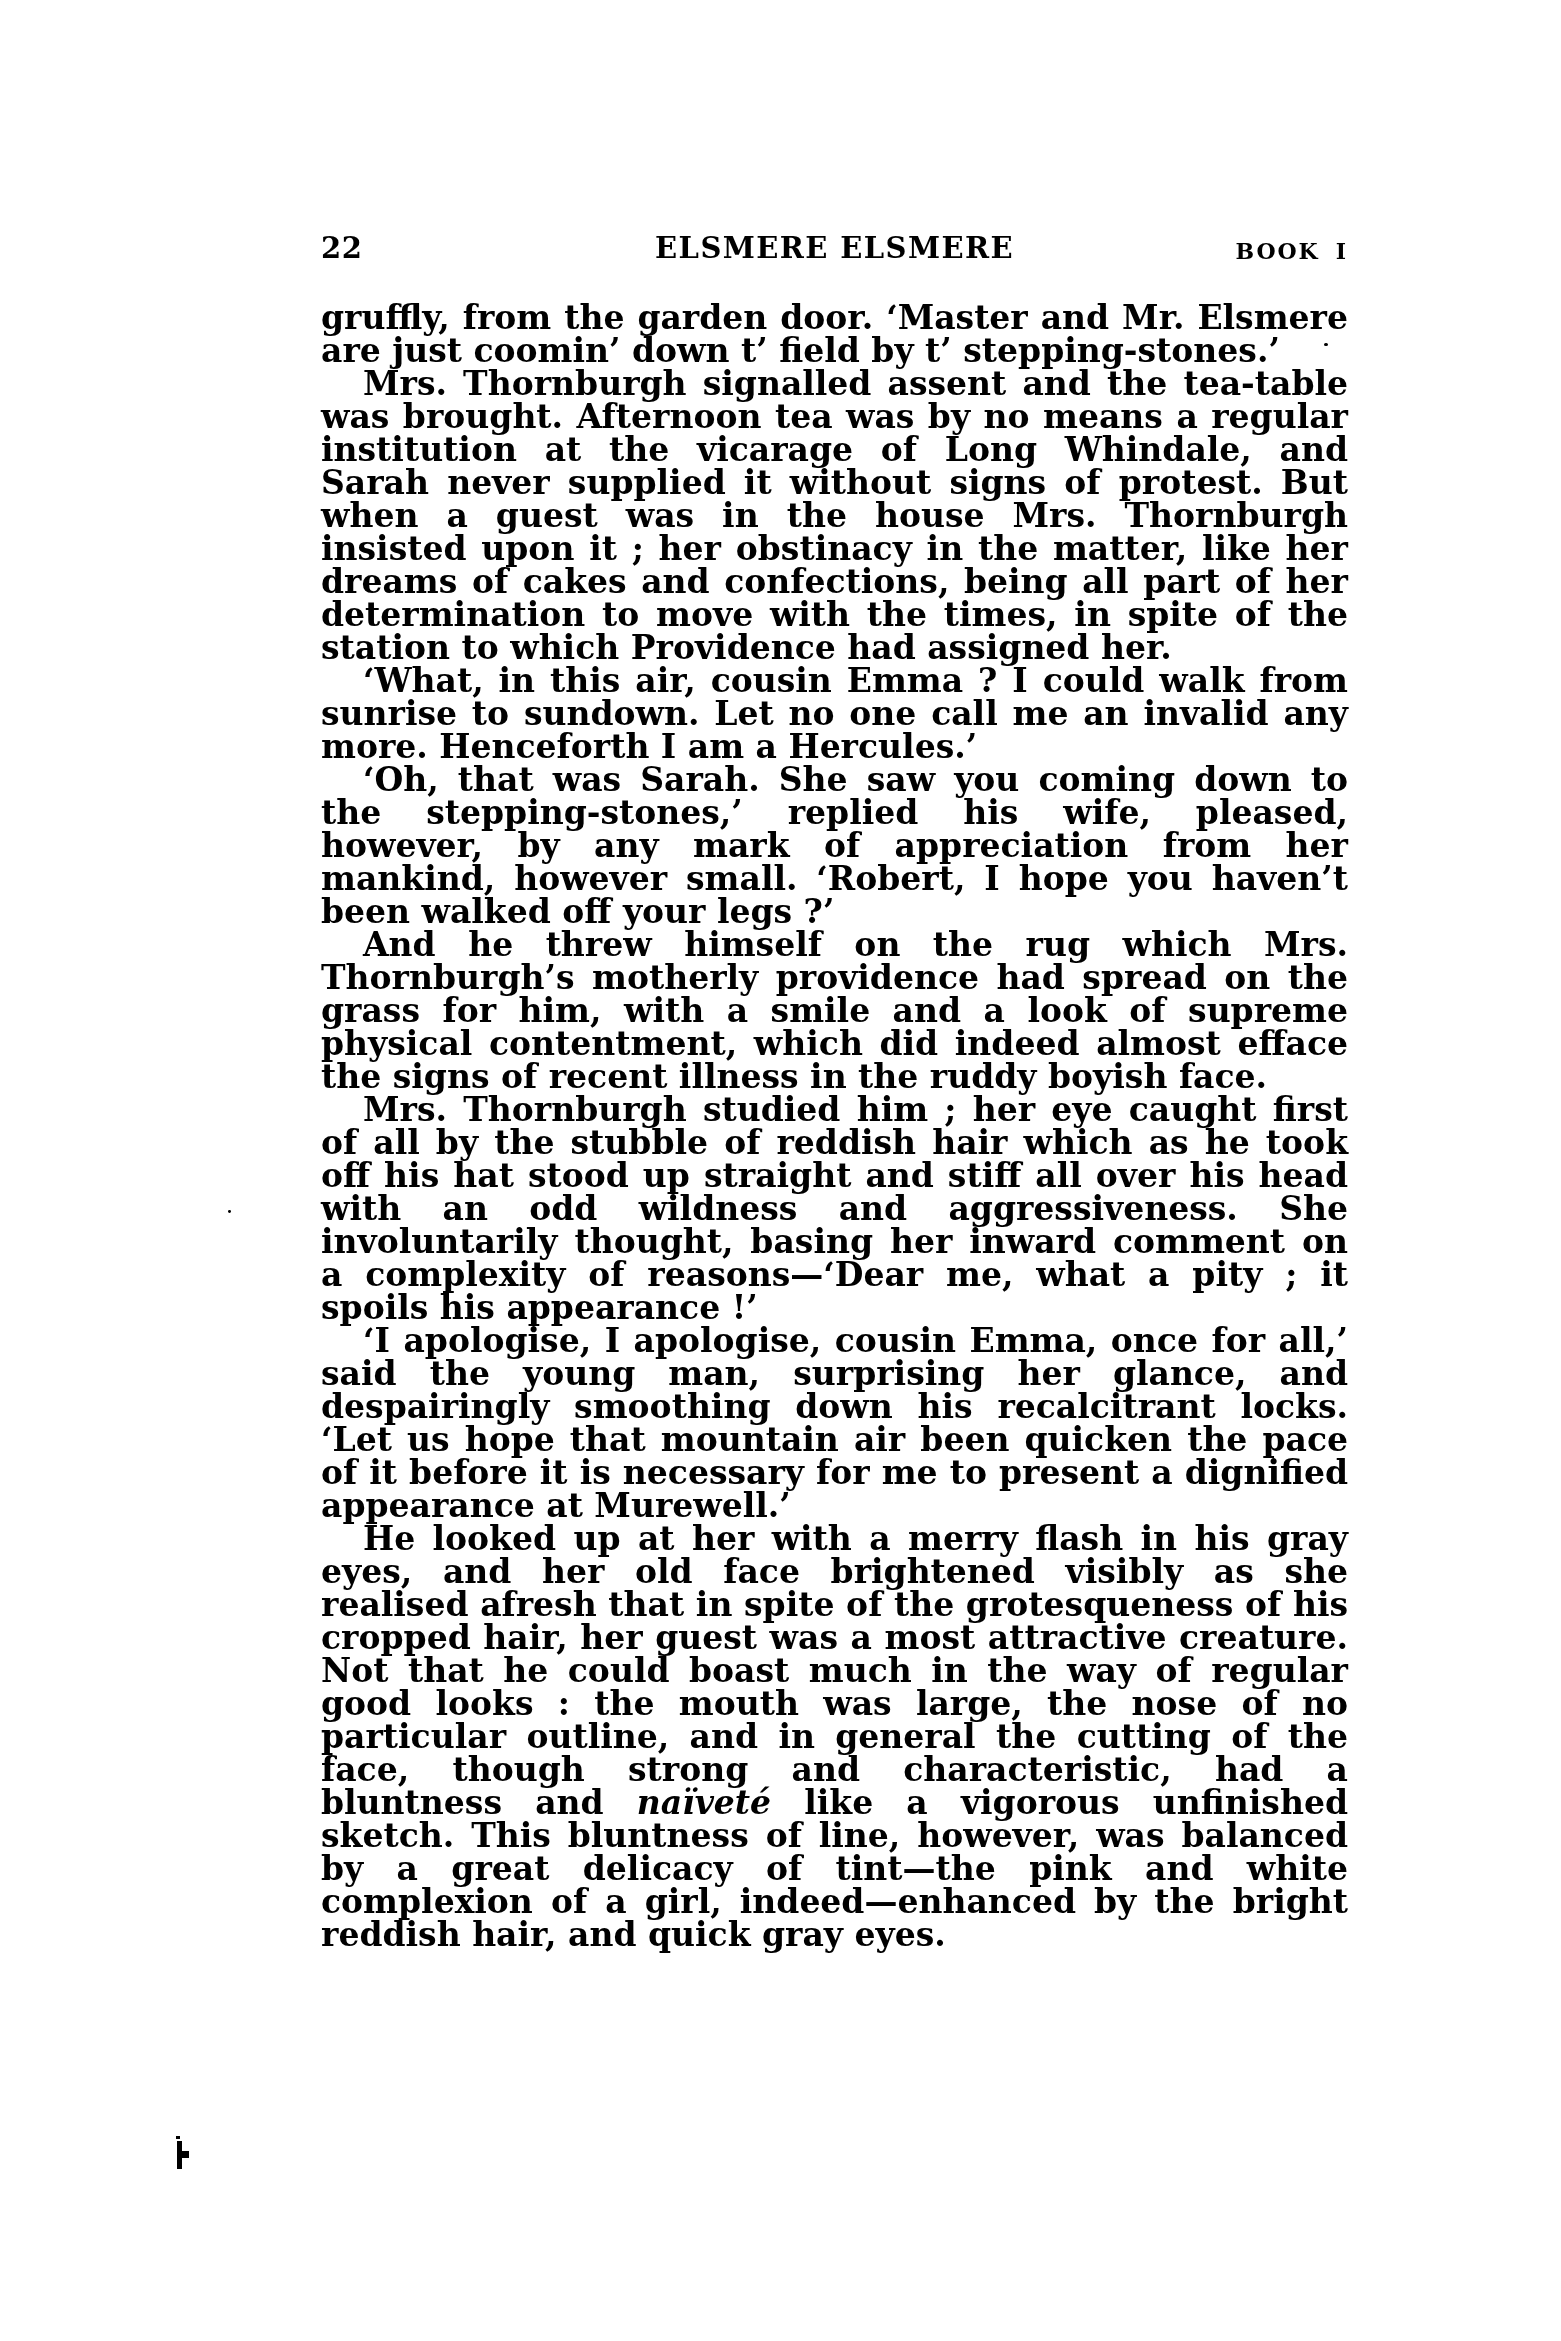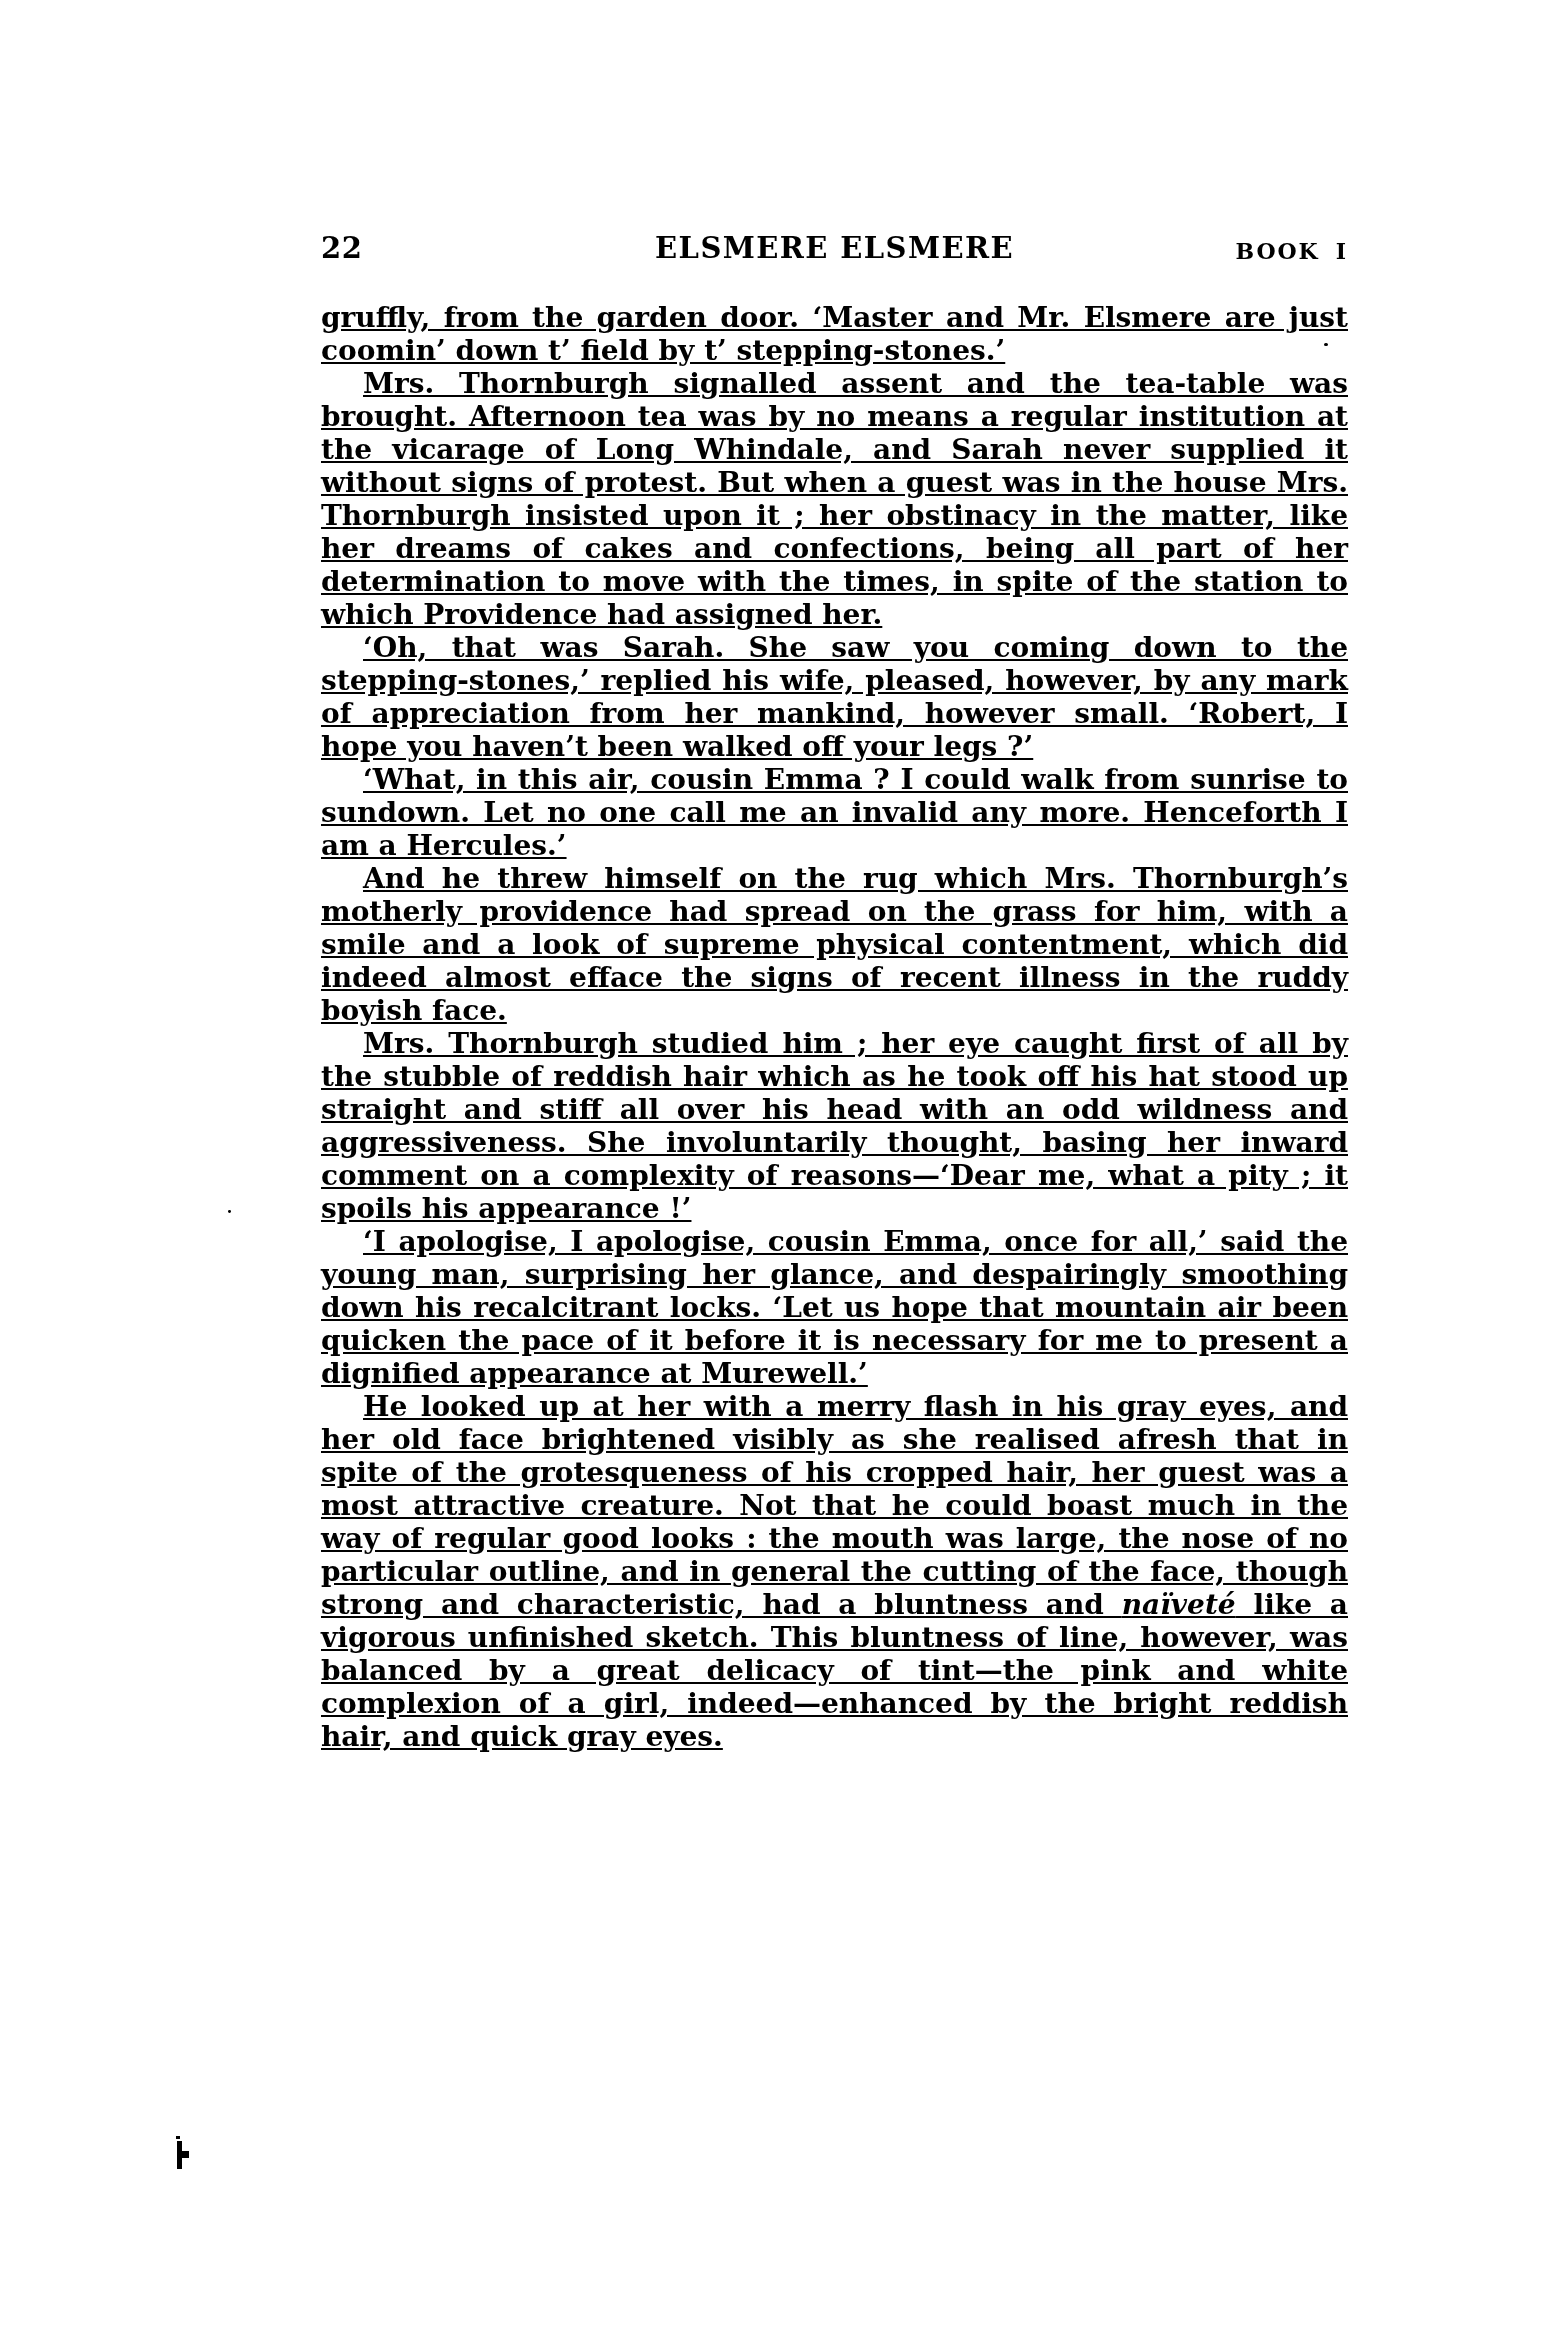--- a/index.html
+++ b/index.html
@@ -52,25 +52,24 @@
     line-height: 22px;
     letter-spacing: 1.9px;
     word-spacing: 6.7px;
     white-space: nowrap;
   }
   .page-body {
     position: absolute;
     top: 301px;
     left: 321px;
     width: 1027px;
-    font-size: 28px;
+    font-size: 33px;
     line-height: 33px;
     font-weight: bold;
     text-align: justify;
-    text-decoration: underline;
   }
   .page-body p {
     margin: 0;
     padding: 0;
   }
   .page-body p.indent {
     text-indent: 42px;
   }
   .italic {
     font-style: italic;
@@ -92,22 +91,22 @@
 
 <div class="page-header">
   <span class="hdr-pagenum">22</span>
   <span class="hdr-title">ELSMERE ELSMERE</span>
   <span class="hdr-book">BOOK I</span>
 </div>
 
 <div class="page-body">
     <p><span>gruffly, from the garden door. ‘Master and Mr. Elsmere are just coomin’ down t’ field by t’ stepping-stones.’</span></p>
     <p class="indent"><span>Mrs. Thornburgh signalled assent and the tea-table was brought. Afternoon tea was by no means a regular institution at the vicarage of Long Whindale, and Sarah never supplied it without signs of protest. But when a guest was in the house Mrs. Thornburgh insisted upon it ; her obstinacy in the matter, like her dreams of cakes and confections, being all part of her determination to move with the times, in spite of the station to which Providence had assigned her.</span></p>
+    <p class="indent"><span>‘What, in this air, cousin Emma ? I could walk from sunrise to sundown. Let no one call me an invalid any more. Henceforth I am a Hercules.’</span></p>
     <p class="indent"><span>‘Oh, that was Sarah. She saw you coming down to the stepping-stones,’ replied his wife, pleased, however, by any mark of appreciation from her mankind, however small. ‘Robert, I hope you haven’t been walked off your legs ?’</span></p>
-    <p class="indent"><span>‘What, in this air, cousin Emma ? I could walk from sunrise to sundown. Let no one call me an invalid any more. Henceforth I am a Hercules.’</span></p>
     <p class="indent"><span>And he threw himself on the rug which Mrs. Thornburgh’s motherly providence had spread on the grass for him, with a smile and a look of supreme physical contentment, which did indeed almost efface the signs of recent illness in the ruddy boyish face.</span></p>
     <p class="indent"><span>Mrs. Thornburgh studied him ; her eye caught first of all by the stubble of reddish hair which as he took off his hat stood up straight and stiff all over his head with an odd wildness and aggressiveness. She involuntarily thought, basing her inward comment on a complexity of reasons—‘Dear me, what a pity ; it spoils his appearance !’</span></p>
     <p class="indent"><span>‘I apologise, I apologise, cousin Emma, once for all,’ said the young man, surprising her glance, and despairingly smoothing down his recalcitrant locks. ‘Let us hope that mountain air been quicken the pace of it before it is necessary for me to present a dignified appearance at Murewell.’</span></p>
     <p class="indent"><span>He looked up at her with a merry flash in his gray eyes, and her old face brightened visibly as she realised afresh that in spite of the grotesqueness of his cropped hair, her guest was a most attractive creature. Not that he could boast much in the way of regular good looks : the mouth was large, the nose of no particular outline, and in general the cutting of the face, though strong and characteristic, had a bluntness and </span><span class="italic">naïveté</span><span> like a vigorous unfinished sketch. This bluntness of line, however, was balanced by a great delicacy of tint—the pink and white complexion of a girl, indeed—enhanced by the bright reddish hair, and quick gray eyes.</span></p>
   </div>
 
 <div class="ink bar"></div>
 <div class="ink nub"></div>
 <div class="ink dot"></div>
 <div class="ink speck-a"></div>

